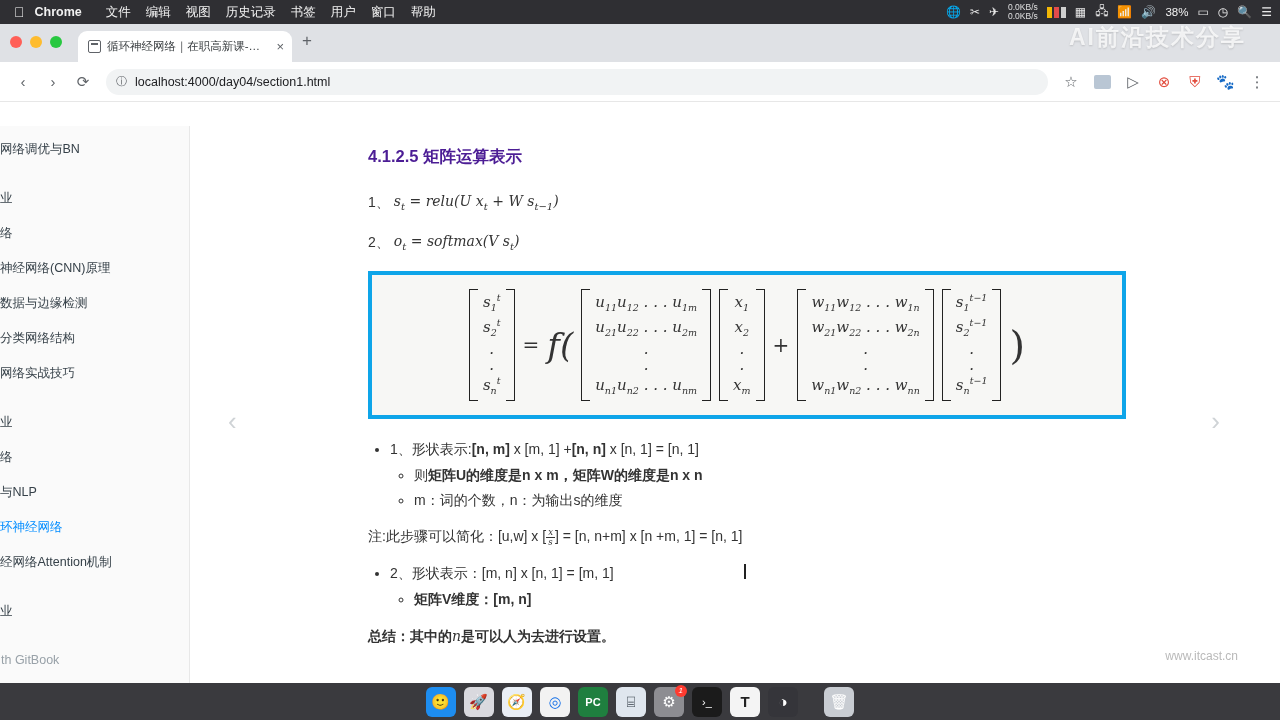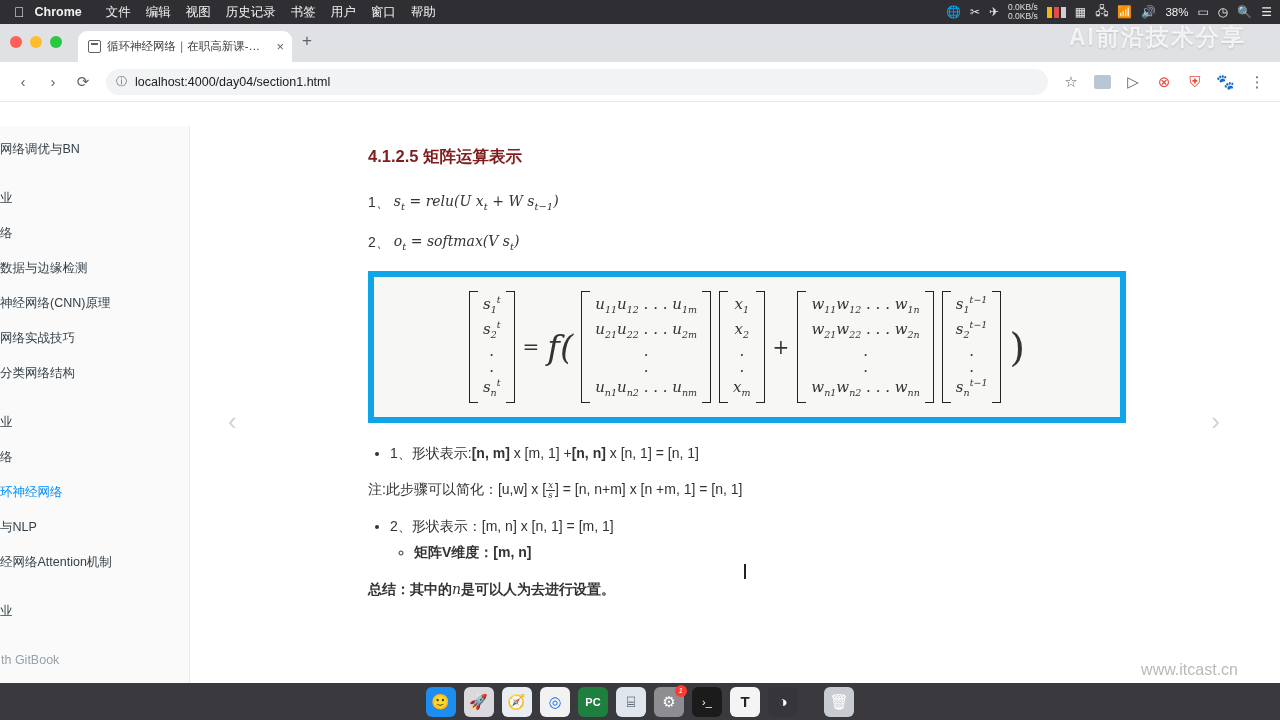--- a/index.html
+++ b/index.html
@@ -115,31 +115,31 @@
   .content {
     position: absolute; left: 190px; top: 0; right: 0; height: 557px;
     background: #fff;
     padding: 0 130px 0 178px;
     overflow: hidden;
     color: #333;
     font-size: 14px;
     line-height: 1.75;
   }
   .content h3 {
-    font-size: 16.5px; margin: 16px 0 18px 0; color: #7f1d1d;
+    font-size: 16.5px; margin: 16px 0 18px 0; color: #4c1d95;
   }
   .content p { margin: 12px 0; }
   .formula { font-family: "DejaVu Serif", serif; font-style: italic; font-size: 14px; text-align: center; }
   .formula sub { font-style: italic; font-size: 10px; }
   .eq-line { margin: 14px 0; display:flex; align-items:center; gap:4px; }
   .eq-num { font-style: normal; font-family: "Liberation Sans", sans-serif; }
 
   .matrix-block {
     background: #f7f7f5;
-    border: 6px solid #0ea5e9;
+    border: 4px solid #0ea5e9;
     padding: 14px 22px;
     margin: 16px 0 18px 0;
     display: flex; align-items: center; justify-content: center;
     gap: 8px;
     font-family: "DejaVu Serif", serif;
     overflow: hidden;
   }
   .mx {
     display: inline-flex; align-items: stretch;
     font-style: italic;
@@ -168,22 +168,22 @@
   .frac .d { display:block; padding: 0 2px; }
 
   .arrow-l, .arrow-r {
     position: absolute; top: 280px; font-size: 26px; color: #cfd3d6;
     user-select: none;
   }
   .arrow-l { left: 228px; }
   .arrow-r { right: 36px; }
 
   .watermark {
-    position: absolute; right: 18px; bottom: 4px;
-    font-size: 16px; color: #b9b9b9;
+    position: absolute; right: 18px; bottom: 20px;
+    font-size: 12px; color: #b9b9b9;
   }
   .logo-wm {
     position: absolute; right: 34px; top: 22px;
     font-size: 23px; color: rgba(255,255,255,.78);
     letter-spacing: 2px; font-weight: bold;
     text-shadow: 0 1px 2px rgba(0,0,0,.15);
     pointer-events: none;
   }
   .cursor {
     position: absolute; left: 744px; top: 438px;
@@ -288,29 +288,29 @@
     </span>
   </div>
 
   <div class="page">
 
     <div class="sidebar">
       <div class="sb-item">网络调优与BN</div>
       <div class="sb-gap"></div>
       <div class="sb-item">业</div>
       <div class="sb-item">络</div>
+      <div class="sb-item">神经网络(CNN)原理</div>
       <div class="sb-item">数据与边缘检测</div>
-      <div class="sb-item">神经网络(CNN)原理</div>
+      <div class="sb-item">分类网络结构</div>
       <div class="sb-item">网络实战技巧</div>
-      <div class="sb-item">分类网络结构</div>
       <div class="sb-gap"></div>
       <div class="sb-item">业</div>
       <div class="sb-item">络</div>
+      <div class="sb-item">与NLP</div>
       <div class="sb-item active">环神经网络</div>
-      <div class="sb-item">与NLP</div>
       <div class="sb-item">经网络Attention机制</div>
       <div class="sb-gap"></div>
       <div class="sb-item">业</div>
       <div class="sb-bottom">th GitBook</div>
     </div>
 
     <div class="content">
       <h3>4.1.2.5 矩阵运算表示</h3>
 
       <div class="eq-line">
@@ -393,20 +393,24 @@
           </span>
           <span class="brk r"></span>
         </span>
 
         <span class="rparen">)</span>
       </div>
 
       <ul class="bul">
         <li>
           <span>1、形状表示:</span><b>[n, m]</b><span> x [m, 1] +</span><b>[n, n]</b><span> x [n, 1] = [n, 1]</span>
+          <ul class="sub">
+            <li><span>则</span><b>矩阵U的维度是n x m，矩阵W的维度是n x n</b></li>
+            <li>m：词的个数，n：为输出s的维度</li>
+          </ul>
         </li>
       </ul>
 
       <p>
         注:此步骤可以简化：[u,w] x [<span class="frac"><span class="n">x</span><span class="d">s</span></span>] = [n, n+m] x [n +m, 1] = [n, 1]
       </p>
 
       <ul class="bul">
         <li>2、形状表示：[m, n] x [n, 1] = [m, 1]
           <ul class="sub">

